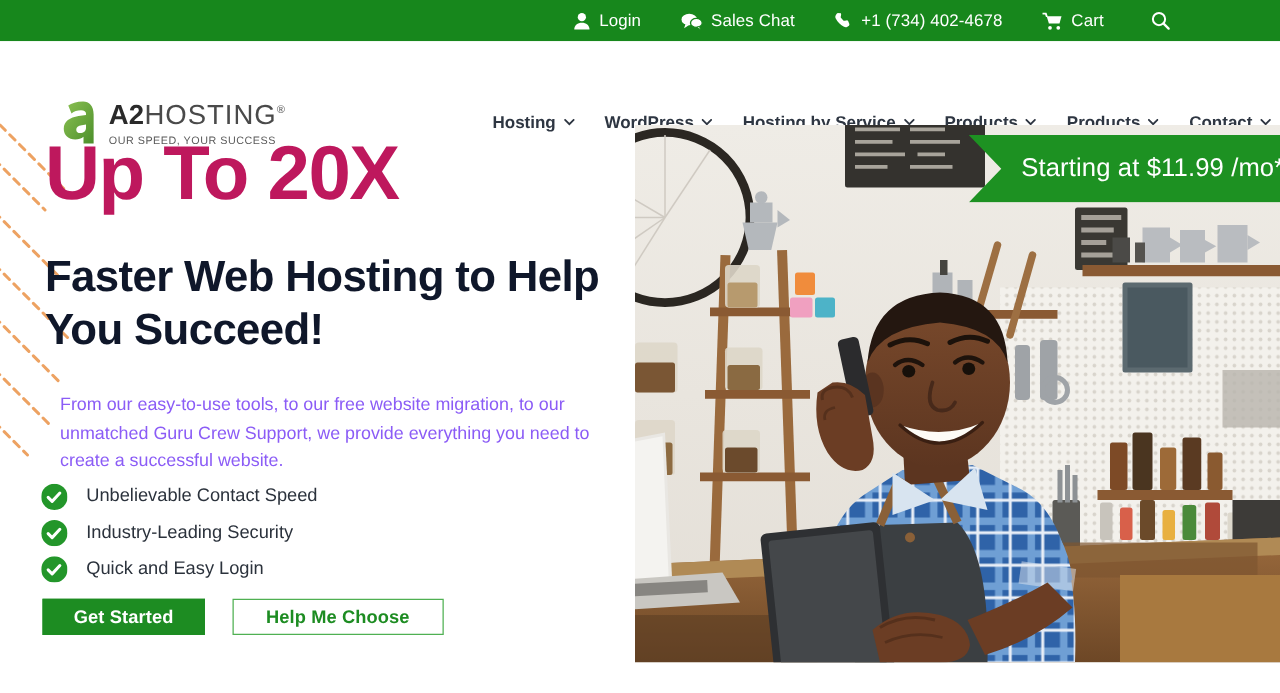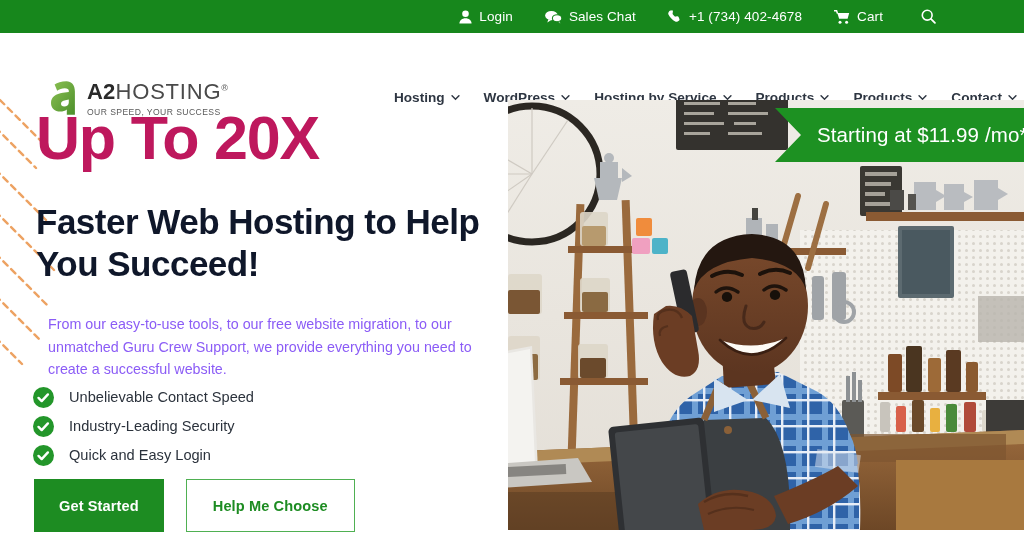--- a/index.html
+++ b/index.html
@@ -79,21 +79,21 @@
   }
   .feats { position:absolute; left:33px; top:283px; width:440px; }
   .feat { display:flex; align-items:center; gap:15px; height:29px; margin-bottom:0.5px; }
   .feat + .feat { margin-top:-0.5px; }
   .feat-ic { width:21px; height:21px; flex:0 0 auto; }
   .feat-lbl { font-size:14.6px; color:#2b323c; line-height:1; }
 
   .ctas { position:absolute; left:34px; top:379px; display:flex; align-items:center; gap:22px; }
   .btn {
     display:inline-flex; align-items:center; justify-content:center;
-    height:53px; border-radius:0; cursor:pointer;
+    height:29px; border-radius:0; cursor:pointer;
     font-size:14.6px; font-weight:700; letter-spacing:.1px;
   }
   .btn-primary { background:#1d8c22; color:#ffffff; padding:0 24px; border:1px solid #1d8c22; }
   .btn-ghost   { background:#ffffff; color:#1d8c22; padding:0 26px; border:1.6px solid #4fb052; }
 
   
   .hero-img {
     position:absolute; left:508px; top:100px; width:516px; height:430px;
     overflow:hidden; background:#e8e4de;
   }

